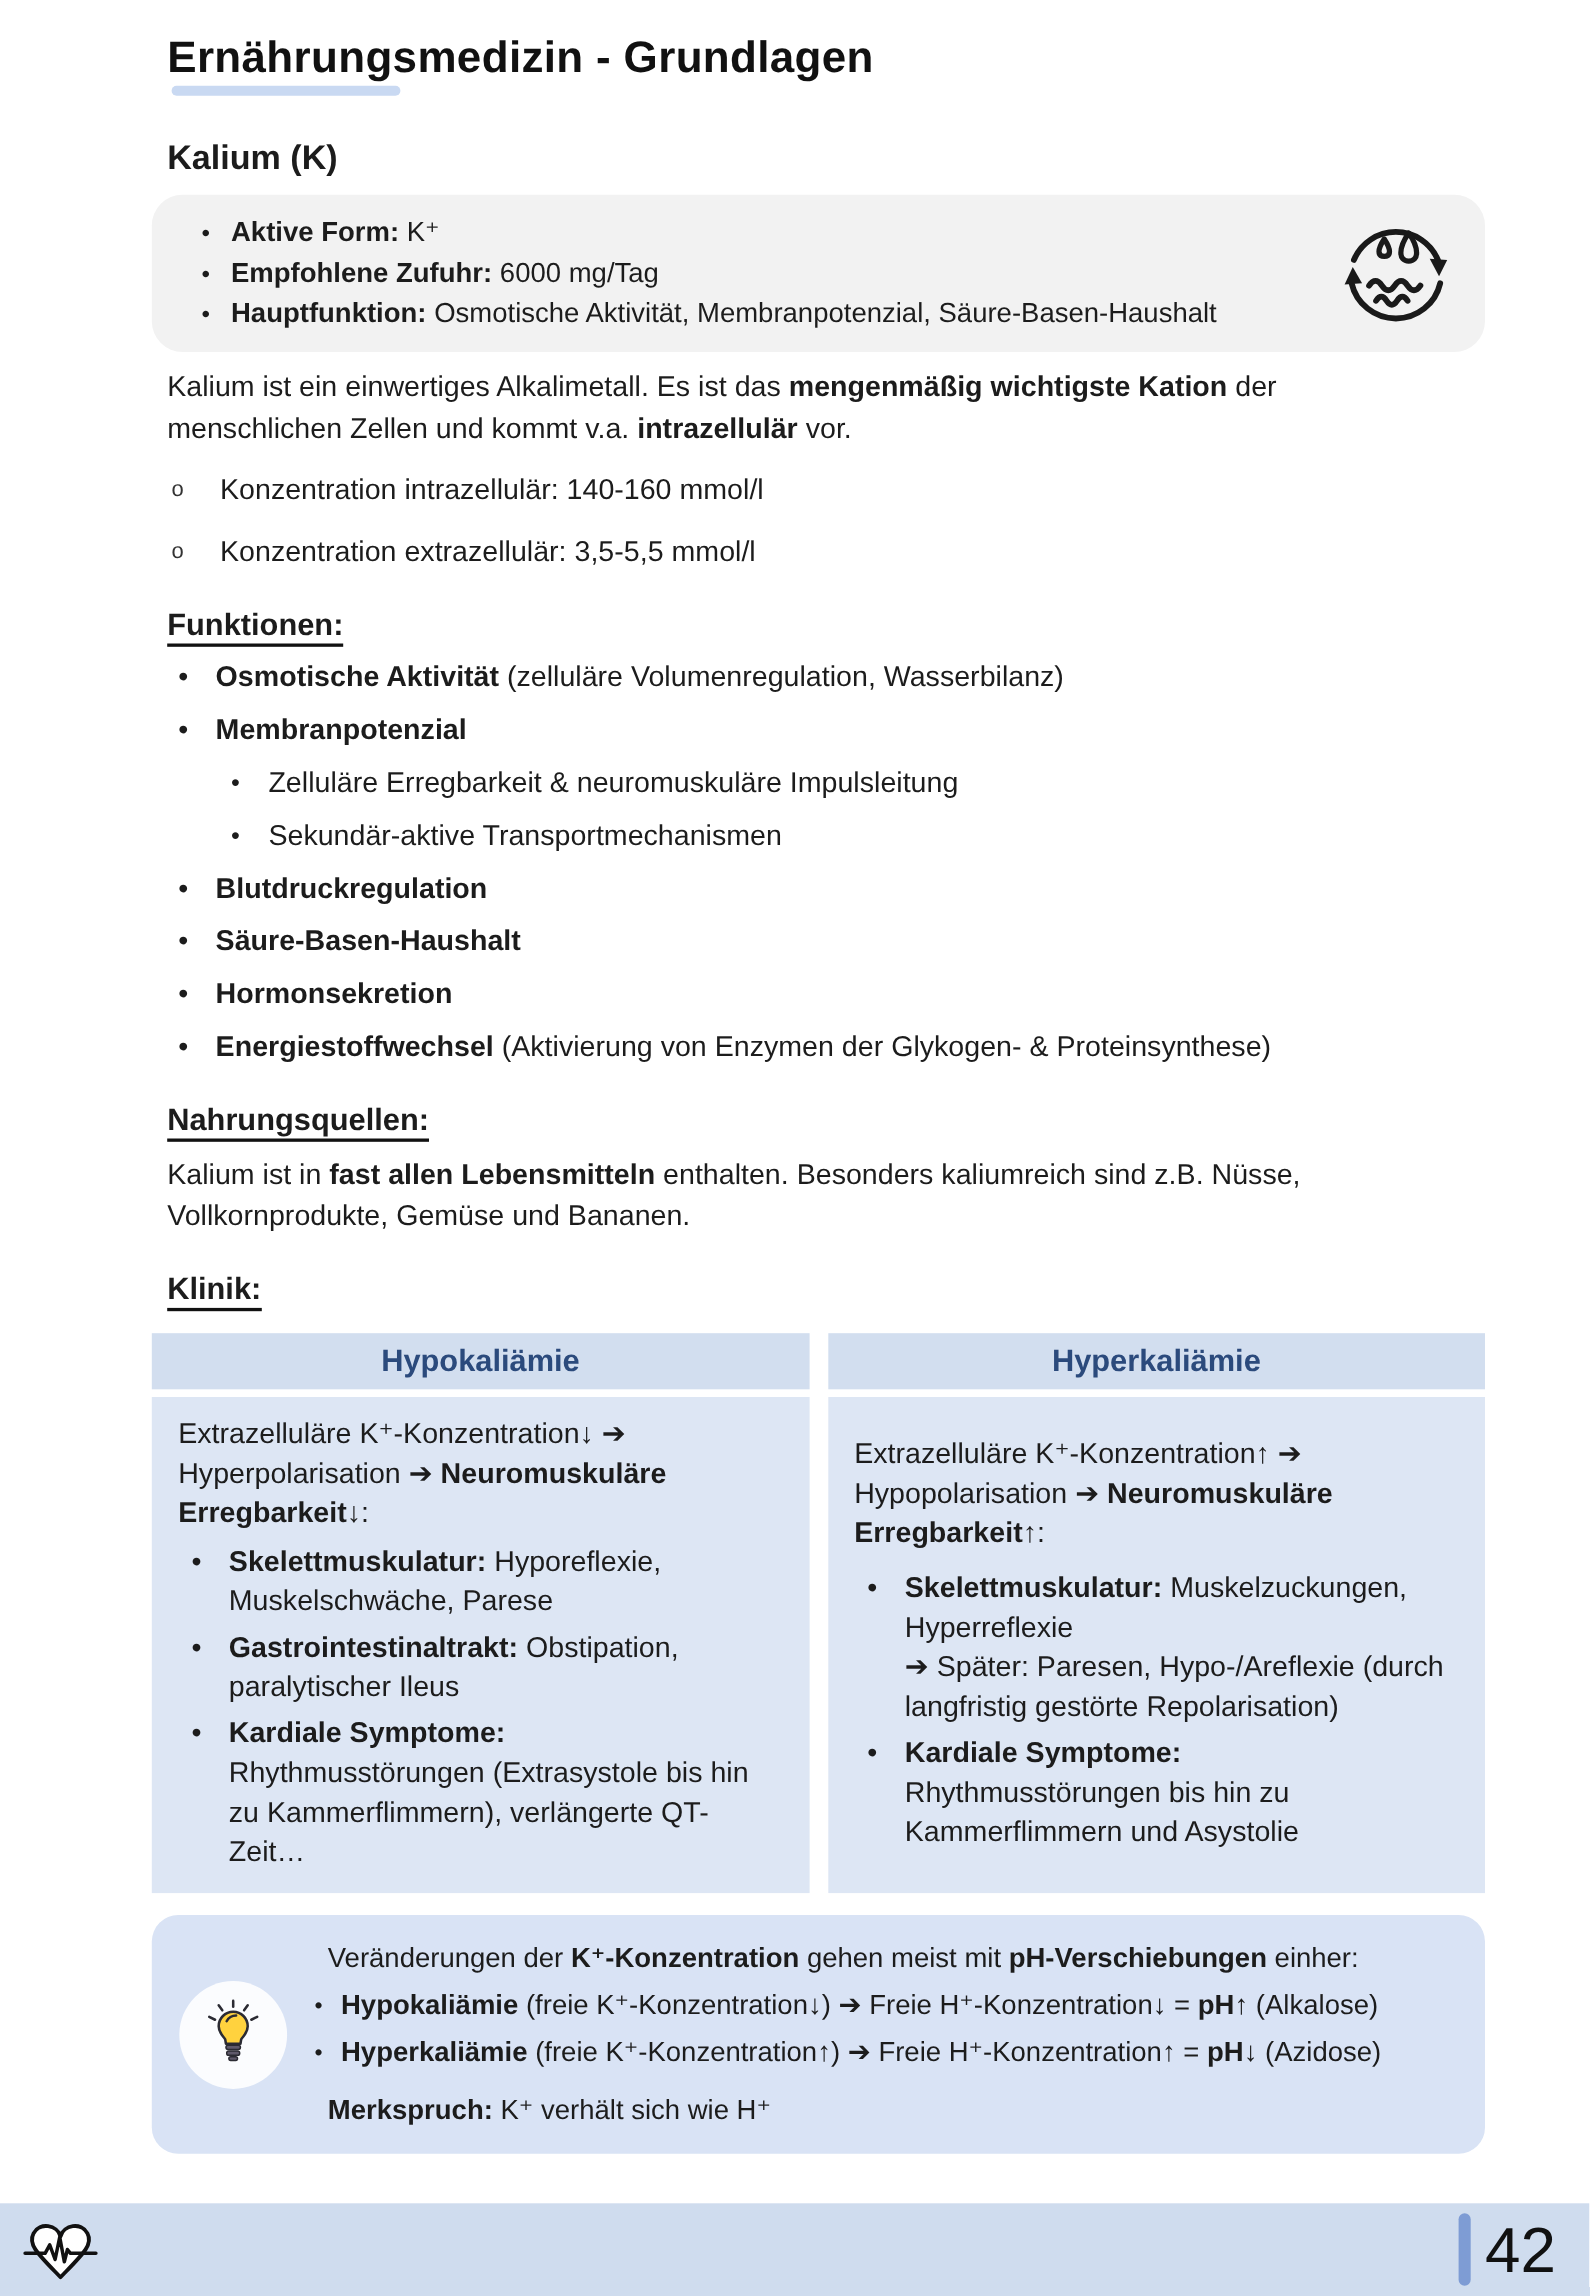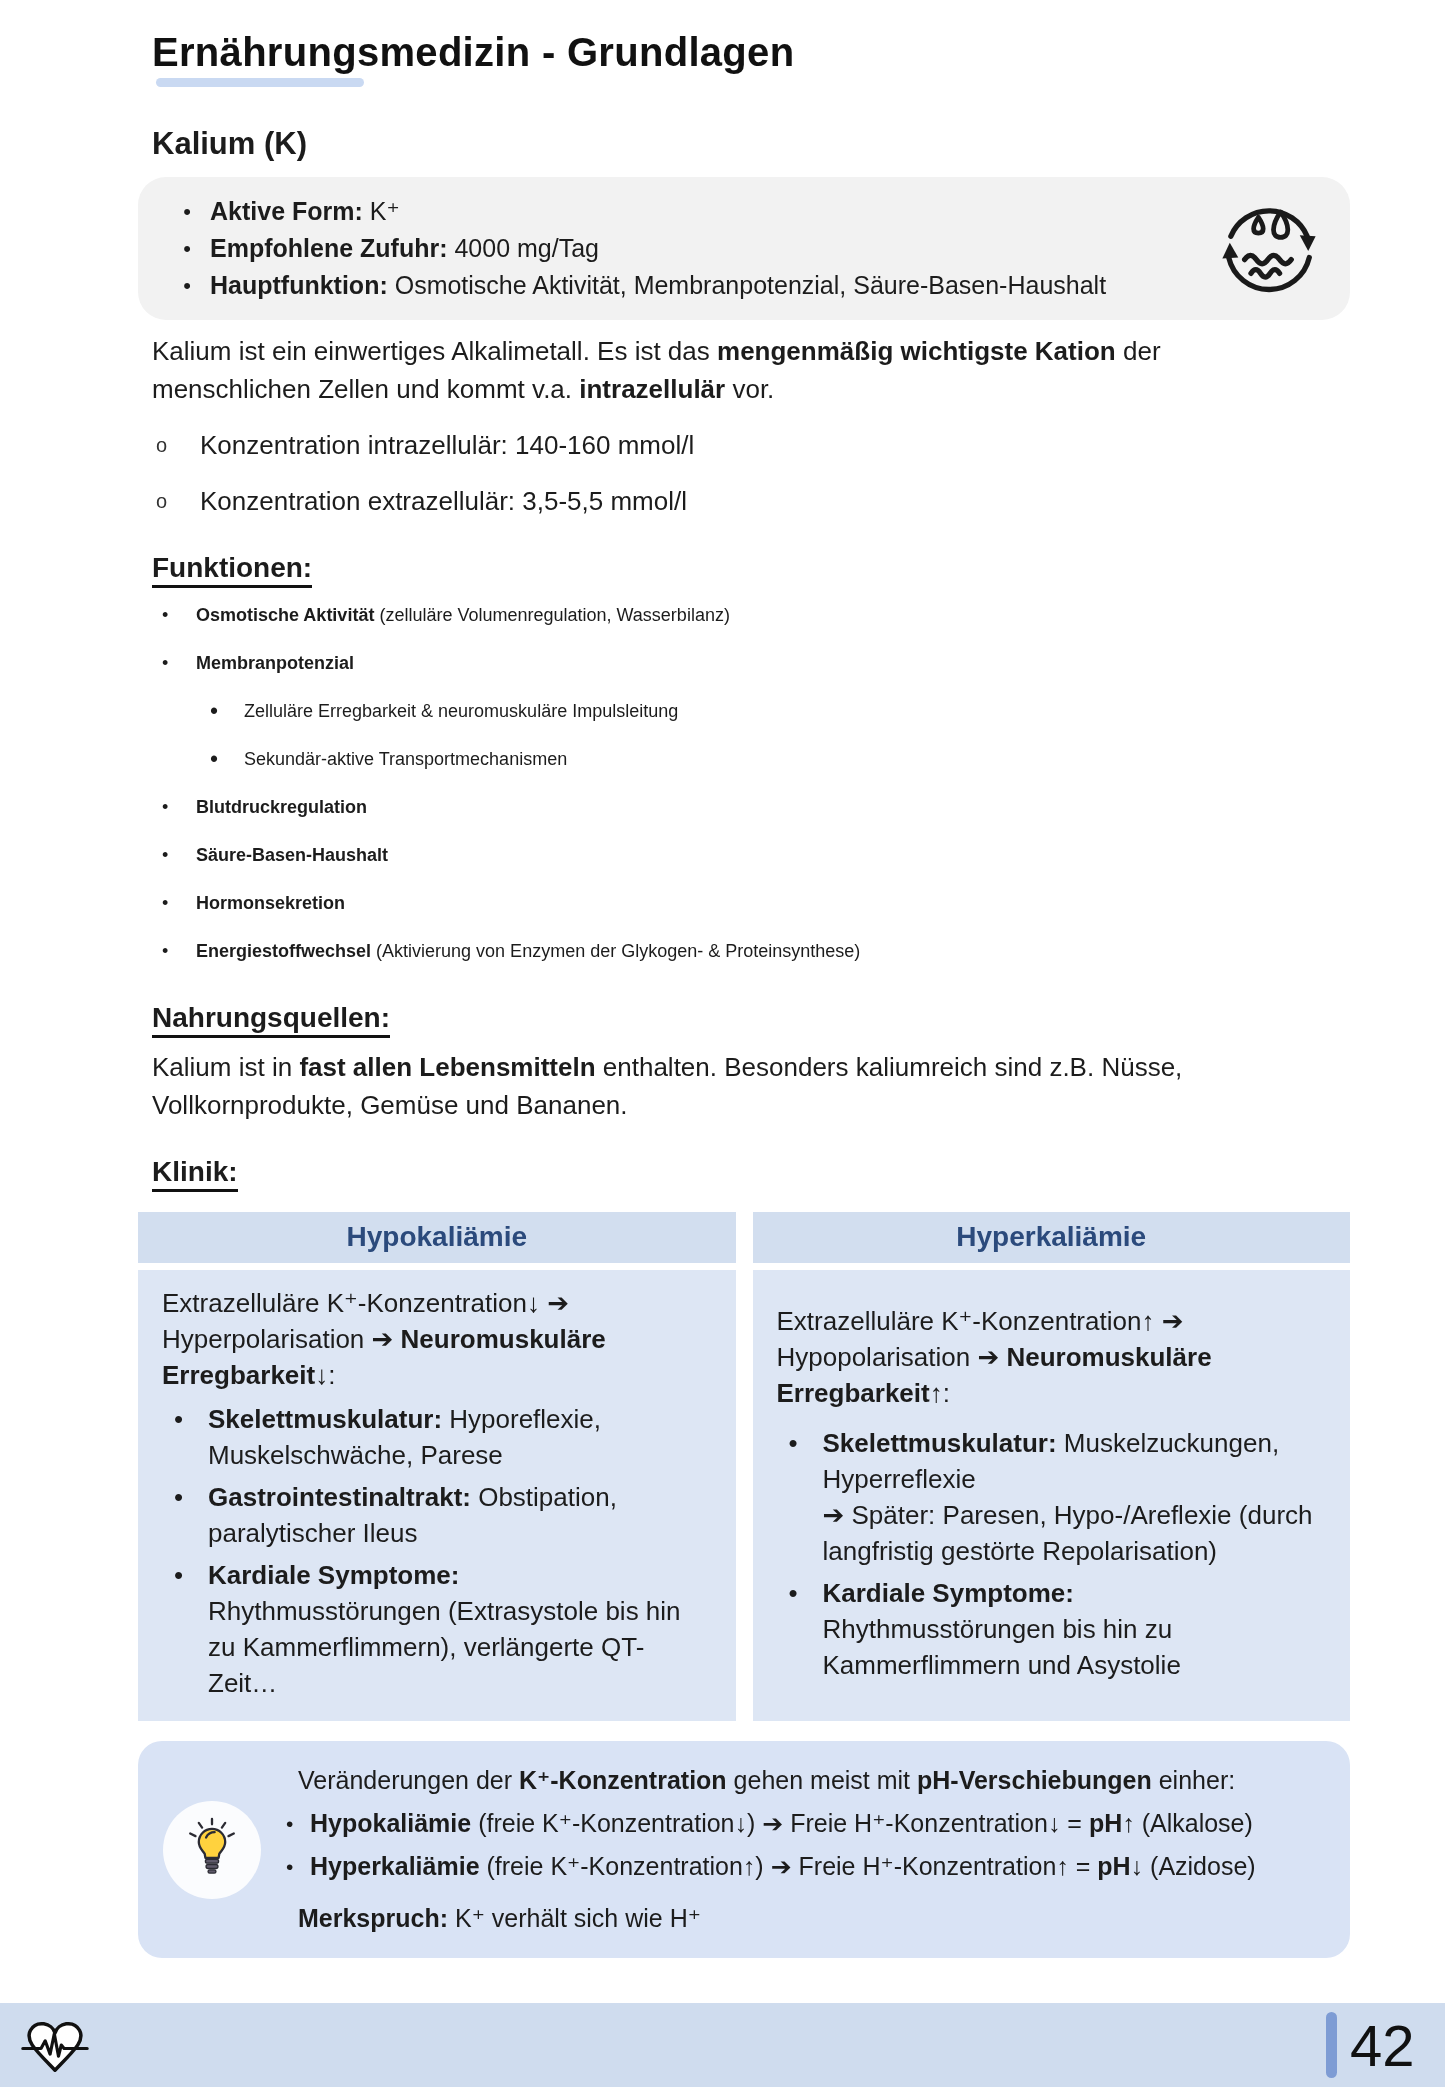--- a/index.html
+++ b/index.html
@@ -27,21 +27,21 @@
   
   .sec-heading { margin:30px 0 0 14px; font-size:28px; line-height:36px; font-weight:bold; }
   .sec-heading span { border-bottom:3px solid #111; padding-bottom:2px; }
 
   .para { margin:12px 0 0 14px; font-size:26px; line-height:38px; width:1100px; }
 
   .obullet { display:flex; margin:18px 0 0 18px; font-size:26px; line-height:38px; }
   .obullet .omark { width:44px; flex:none; font-size:20px; color:#333; }
 
   .blist { margin-top:6px; }
-  .li { position:relative; font-size:18px; line-height:38px; margin-top:10px; }
+  .li { position:relative; font-size:26px; line-height:38px; margin-top:10px; }
   .li.l1 { padding-left:58px; }
   .li.l1::before { content:"•"; position:absolute; left:24px; }
   .li.l2 { padding-left:106px; }
   .li.l2::before { content:"•"; position:absolute; left:72px; font-size:23px; }
 
   
   .ktable { display:flex; gap:17px; margin-top:22px; }
   .kcol { flex:1; display:flex; flex-direction:column; }
   .khead { background:#d2deef; color:#2b4a7c; font-size:28px; line-height:30px; font-weight:bold; text-align:center; padding:10px 0 11px; }
   .kbody { background:#dde6f4; margin-top:7px; padding:15px 24px 20px; font-size:26px; line-height:36px; flex:1; }
@@ -79,21 +79,21 @@
 
   <h2 class="kalium-heading">Kalium (K)</h2>
 
   <div class="factbox">
     <div class="factbox-row">
         <span class="dot">•</span>
         <span><b>Aktive Form:</b><span> K⁺</span></span>
       </div>
     <div class="factbox-row">
         <span class="dot">•</span>
-        <span><b>Empfohlene Zufuhr:</b><span> 4000 mg/Tag</span></span>
+        <span><b>Empfohlene Zufuhr:</b><span> 6000 mg/Tag</span></span>
       </div>
     <div class="factbox-row">
         <span class="dot">•</span>
         <span><b>Hauptfunktion:</b><span> Osmotische Aktivität, Membranpotenzial, Säure-Basen-Haushalt</span></span>
       </div>
     <svg class="factbox-icon" viewBox="0 0 100 100">
       <g fill="none" stroke="#1a1a1a" stroke-width="5" stroke-linecap="round" stroke-linejoin="round">
         <path d="M14 38 A39 39 0 0 1 86 38"></path>
         <path d="M12 58 A39 39 0 0 0 88 58"></path>
         <path d="M27 60 q5.5 -8 11 0 q5.5 8 11 0 q5.5 -8 11 0 q5.5 8 11 0"></path>

